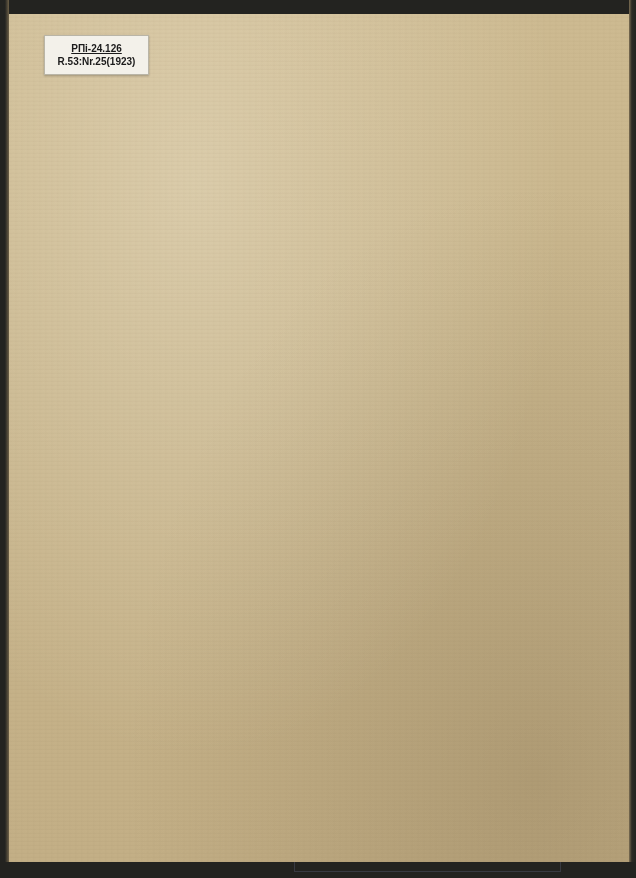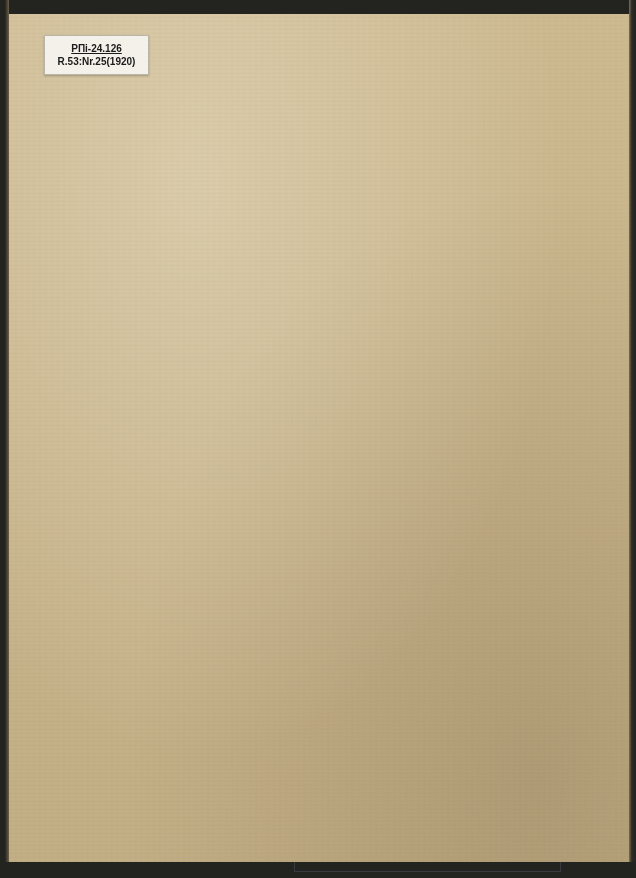--- a/index.html
+++ b/index.html
@@ -379,16 +379,16 @@
       <div class="t">Бібліотека</div>
     </div>
 
   </div>
 
   <div class="paper-shade"></div>
   <div class="grain"></div>
 
   <div class="libcard">
     <div class="l1">РПi-24.126</div>
-    <div>R.53:Nr.25(1920)</div>
+    <div>R.53:Nr.25(1923)</div>
   </div>
 
 </div>
 
 </body></html>

